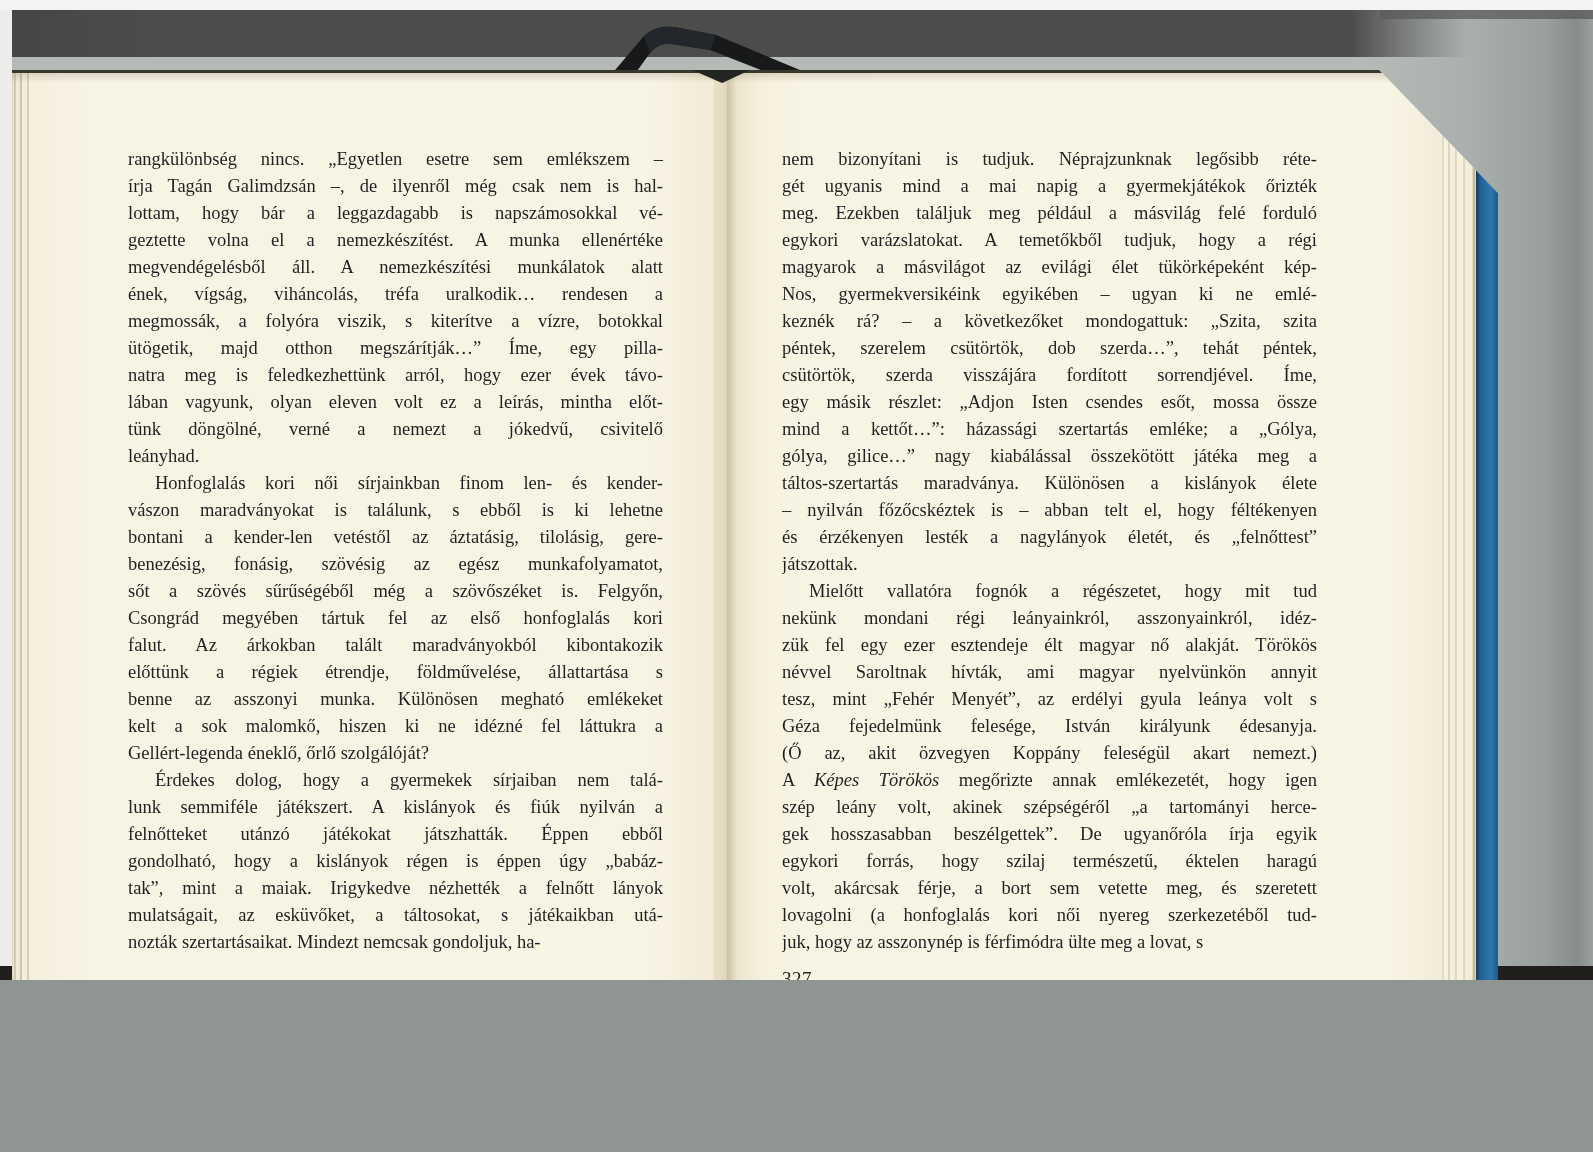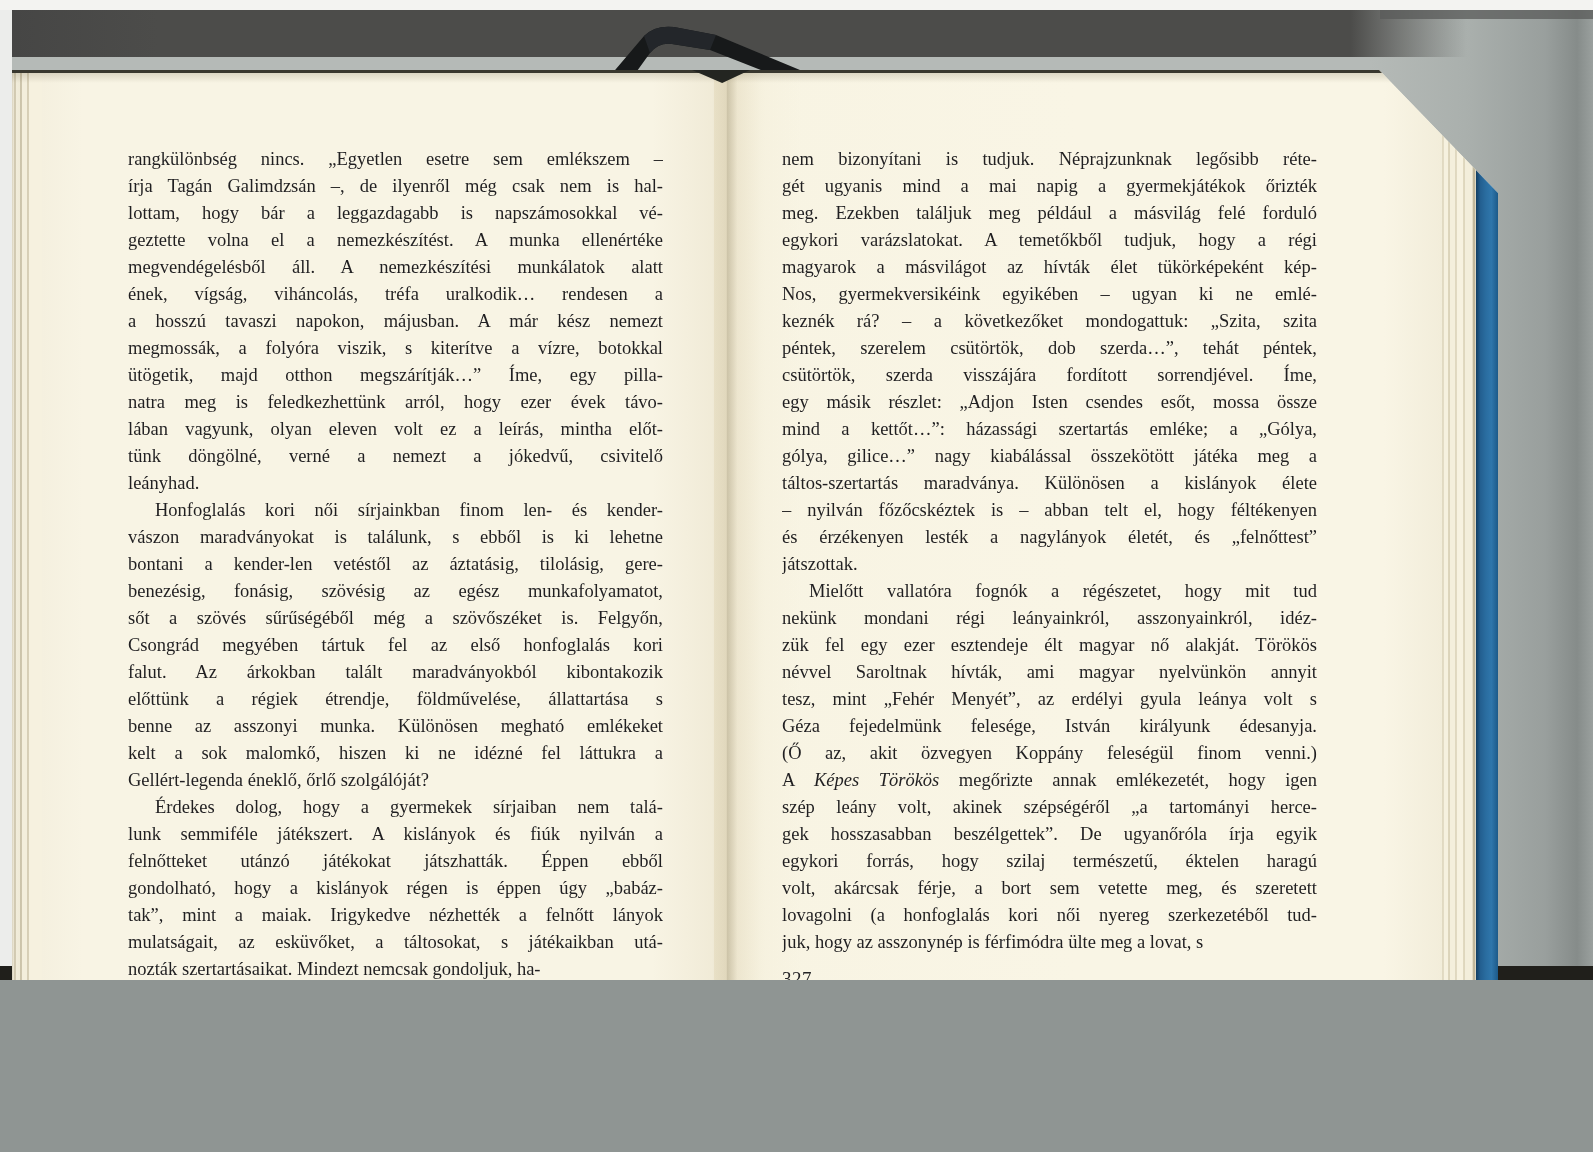--- a/index.html
+++ b/index.html
@@ -85,21 +85,20 @@
     <div class="cover-blue"></div>
     <div class="gutter"></div>
 
     <div class="textcol left">
         <div class="line">rangkülönbség nincs. „Egyetlen esetre sem emlékszem –</div>
         <div class="line">írja Tagán Galimdzsán –, de ilyenről még csak nem is hal-</div>
         <div class="line">lottam, hogy bár a leggazdagabb is napszámosokkal vé-</div>
         <div class="line">geztette volna el a nemezkészítést. A munka ellenértéke</div>
         <div class="line">megvendégelésből áll. A nemezkészítési munkálatok alatt</div>
         <div class="line">ének, vígság, viháncolás, tréfa uralkodik… rendesen a</div>
-        <div class="line">a hosszú tavaszi napokon, májusban. A már kész nemezt</div>
         <div class="line">megmossák, a folyóra viszik, s kiterítve a vízre, botokkal</div>
         <div class="line">ütögetik, majd otthon megszárítják…” Íme, egy pilla-</div>
         <div class="line">natra meg is feledkezhettünk arról, hogy ezer évek távo-</div>
         <div class="line">lában vagyunk, olyan eleven volt ez a leírás, mintha előt-</div>
         <div class="line">tünk döngölné, verné a nemezt a jókedvű, csivitelő</div>
         <div class="line last">leányhad.</div>
         <div class="line indent">Honfoglalás kori női sírjainkban finom len- és kender-</div>
         <div class="line">vászon maradványokat is találunk, s ebből is ki lehetne</div>
         <div class="line">bontani a kender-len vetéstől az áztatásig, tilolásig, gere-</div>
         <div class="line">benezésig, fonásig, szövésig az egész munkafolyamatot,</div>
@@ -118,39 +117,39 @@
         <div class="line">mulatságait, az esküvőket, a táltosokat, s játékaikban utá-</div>
         <div class="line last">nozták szertartásaikat. Mindezt nemcsak gondoljuk, ha-</div>
       </div>
     <div class="pagenum left" style="position:absolute;left:118px;top:952px;">326</div>
 
     <div class="textcol right">
         <div class="line">nem bizonyítani is tudjuk. Néprajzunknak legősibb réte-</div>
         <div class="line">gét ugyanis mind a mai napig a gyermekjátékok őrizték</div>
         <div class="line">meg. Ezekben találjuk meg például a másvilág felé forduló</div>
         <div class="line">egykori varázslatokat. A temetőkből tudjuk, hogy a régi</div>
-        <div class="line">magyarok a másvilágot az hívták élet tükörképeként kép-</div>
+        <div class="line">magyarok a másvilágot az evilági élet tükörképeként kép-</div>
         <div class="line">Nos, gyermekversikéink egyikében – ugyan ki ne emlé-</div>
         <div class="line">keznék rá? – a következőket mondogattuk: „Szita, szita</div>
         <div class="line">péntek, szerelem csütörtök, dob szerda…”, tehát péntek,</div>
         <div class="line">csütörtök, szerda visszájára fordított sorrendjével. Íme,</div>
         <div class="line">egy másik részlet: „Adjon Isten csendes esőt, mossa össze</div>
         <div class="line">mind a kettőt…”: házassági szertartás emléke; a „Gólya,</div>
         <div class="line">gólya, gilice…” nagy kiabálással összekötött játéka meg a</div>
         <div class="line">táltos-szertartás maradványa. Különösen a kislányok élete</div>
         <div class="line">– nyilván főzőcskéztek is – abban telt el, hogy féltékenyen</div>
         <div class="line">és érzékenyen lesték a nagylányok életét, és „felnőttest”</div>
         <div class="line last">játszottak.</div>
         <div class="line indent">Mielőtt vallatóra fognók a régészetet, hogy mit tud</div>
         <div class="line">nekünk mondani régi leányainkról, asszonyainkról, idéz-</div>
         <div class="line">zük fel egy ezer esztendeje élt magyar nő alakját. Törökös</div>
         <div class="line">névvel Saroltnak hívták, ami magyar nyelvünkön annyit</div>
         <div class="line">tesz, mint „Fehér Menyét”, az erdélyi gyula leánya volt s</div>
         <div class="line">Géza fejedelmünk felesége, István királyunk édesanyja.</div>
-        <div class="line">(Ő az, akit özvegyen Koppány feleségül finom venni.)</div>
+        <div class="line">(Ő az, akit özvegyen Koppány feleségül akart nemezt.)</div>
         <div class="line">A <i>Képes Törökös</i> megőrizte annak emlékezetét, hogy igen</div>
         <div class="line">szép leány volt, akinek szépségéről „a tartományi herce-</div>
         <div class="line">gek hosszasabban beszélgettek”. De ugyanőróla írja egyik</div>
         <div class="line">egykori forrás, hogy szilaj természetű, éktelen haragú</div>
         <div class="line">volt, akárcsak férje, a bort sem vetette meg, és szeretett</div>
         <div class="line">lovagolni (a honfoglalás kori női nyereg szerkezetéből tud-</div>
         <div class="line last">juk, hogy az asszonynép is férfimódra ülte meg a lovat, s</div>
       </div>
     <div class="pagenum right" style="position:absolute;left:770px;top:888px;width:535px;">327</div>
 

